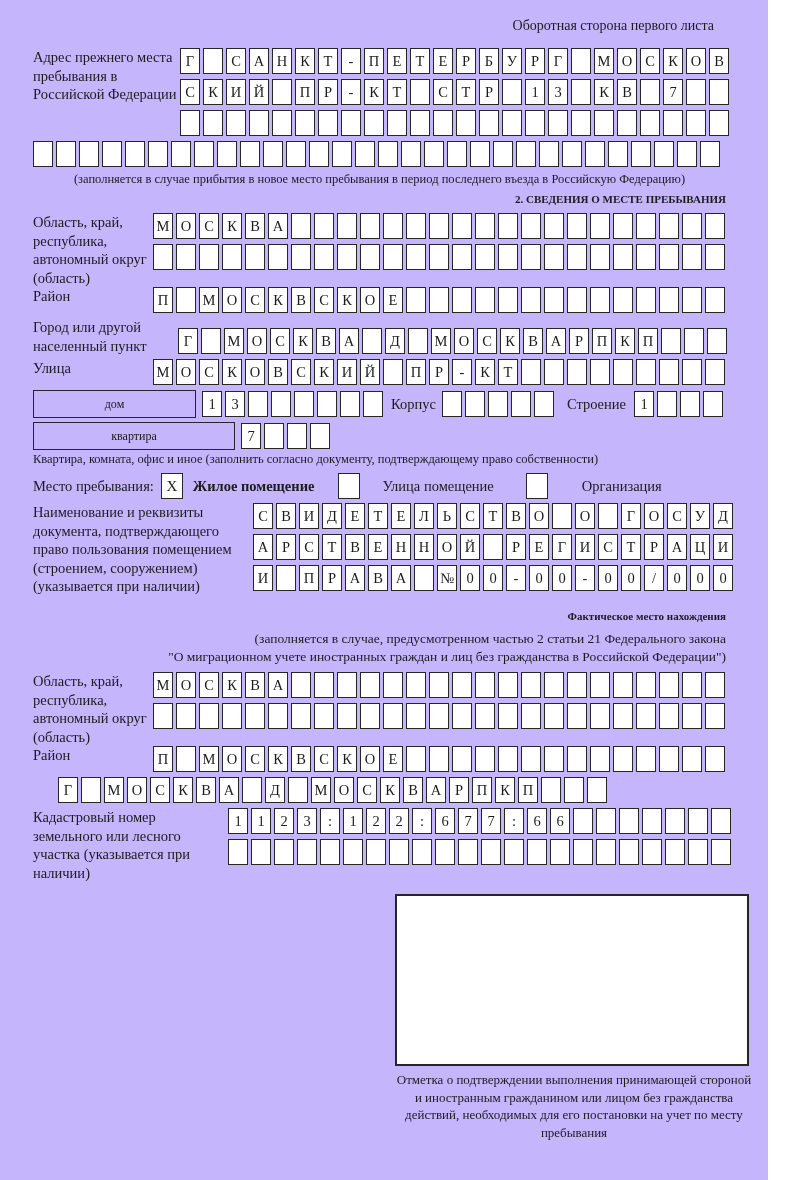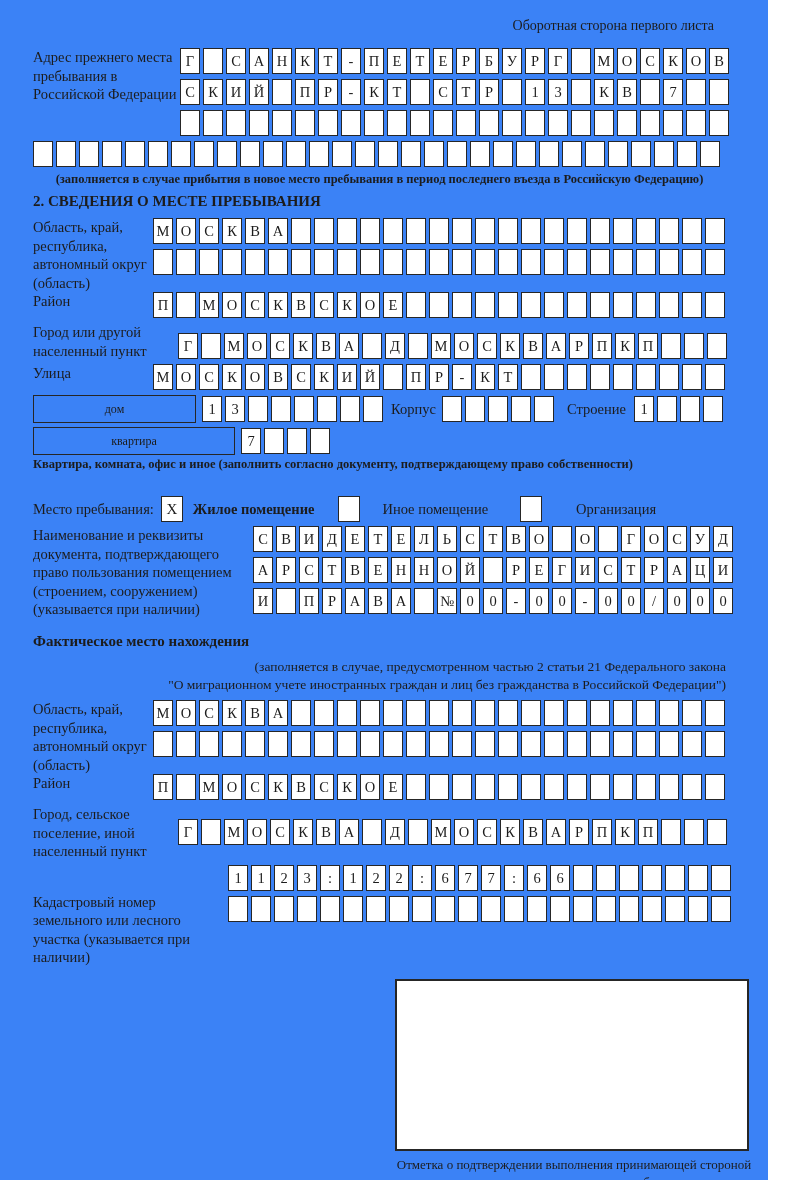--- a/index.html
+++ b/index.html
@@ -1,49 +1,49 @@
 <!DOCTYPE html>
 <html lang="ru"><head>
 <meta charset="utf-8">
 <style>
   html,body{margin:0;padding:0;background:#ffffff;}
   .page{
     position:relative;
     width:768px;height:1180px;
     box-sizing:border-box;
     padding:18px 42px 10px 33px;
-    background:#3b82f6;
+    background:#c4b5fd;
     color:#1c1c1c;
     font-family:"Liberation Serif","DejaVu Serif",serif;
     font-size:14.5px;
     overflow:hidden;
   }
   .hdr-note{text-align:right;font-size:14px;margin-bottom:14px;padding-right:12px;}
   .frow{display:flex;align-items:flex-start;}
   .flabel{font-size:14.5px;line-height:18.5px;flex:0 0 auto;}
   .fcells{flex:0 0 auto;}
   .cells{white-space:nowrap;height:27px;margin-bottom:4px;}
   .cell{
     display:inline-block;box-sizing:content-box;
     width:18px;height:24px;border:1.5px solid #262626;
     margin-right:3px;background:#fff;
     font-size:14.5px;line-height:24px;text-align:center;vertical-align:top;
   }
-  .note{font-size:12.5px;line-height:15px;font-weight:bold;}
+  .note{font-size:12.5px;line-height:15px;}
   .note-center{text-align:center;}
-  .sec-title{text-align:left;font-weight:bold;font-size:15px;margin:6px 0 8px 0;}
+  .sec-title{text-align:right;font-weight:bold;font-size:11px;margin:6px 0 8px 0;}
   .sub-center{text-align:right;font-size:13.5px;line-height:18px;}
   .wbox{border:1.5px solid #262626;height:26px;line-height:26px;text-align:center;font-size:12px;box-sizing:content-box;}
   .inline-lbl{font-size:14.5px;line-height:27px;}
   .chk{
     display:inline-block;box-sizing:content-box;
     width:20px;height:24px;border:1.5px solid #262626;
     font-size:15px;line-height:24px;text-align:center;vertical-align:top;background:#fff;
   }
-  .stay-row{display:flex;align-items:center;margin-top:24px;}
+  .stay-row{display:flex;align-items:center;margin-top:6px;}
   .stamp-wrap{margin-left:362px;margin-top:12px;width:358px;}
   .stamp-box{width:354px;height:172px;border:2px solid #262626;background:#fff;box-sizing:border-box;}
   .stamp-note{margin-top:5px;text-align:center;font-size:13px;line-height:17.5px;}
   .mb2{margin-bottom:2px;}
   .mt4{margin-top:4px;}
 </style>
 </head>
 <body>
 
 <div class="page">
@@ -99,21 +99,21 @@
     <div class="wbox" style="width:200px;">квартира</div>
     <div class="cells" style="margin:0 0 0 6px;"><span class="cell">7</span><span class="cell"></span><span class="cell"></span><span class="cell"></span></div>
   </div>
   <div class="note">Квартира, комната, офис и иное (заполнить согласно документу, подтверждающему право собственности)</div>
 
   <div class="stay-row">
     <span>Место пребывания:</span>
     <span class="chk" style="margin-left:7px;">X</span>
     <span style="margin-left:10px;font-weight:bold;">Жилое помещение</span>
     <span class="chk" style="margin-left:24px;"></span>
-    <span style="margin-left:22px;">Иное помещение</span>
+    <span style="margin-left:22px;">Улица помещение</span>
     <span class="chk" style="margin-left:32px;"></span>
     <span style="margin-left:34px;">Организация</span>
   </div>
 
   <div class="frow mt4">
     <div class="flabel" style="width:220px;">Наименование и реквизиты документа, подтверждающего право пользования помещением (строением, сооружением) (указывается при наличии)</div>
     <div class="fcells">
       <div class="cells"><span class="cell">С</span><span class="cell">В</span><span class="cell">И</span><span class="cell">Д</span><span class="cell">Е</span><span class="cell">Т</span><span class="cell">Е</span><span class="cell">Л</span><span class="cell">Ь</span><span class="cell">С</span><span class="cell">Т</span><span class="cell">В</span><span class="cell">О</span><span class="cell"></span><span class="cell">О</span><span class="cell"></span><span class="cell">Г</span><span class="cell">О</span><span class="cell">С</span><span class="cell">У</span><span class="cell">Д</span></div>
       <div class="cells"><span class="cell">А</span><span class="cell">Р</span><span class="cell">С</span><span class="cell">Т</span><span class="cell">В</span><span class="cell">Е</span><span class="cell">Н</span><span class="cell">Н</span><span class="cell">О</span><span class="cell">Й</span><span class="cell"></span><span class="cell">Р</span><span class="cell">Е</span><span class="cell">Г</span><span class="cell">И</span><span class="cell">С</span><span class="cell">Т</span><span class="cell">Р</span><span class="cell">А</span><span class="cell">Ц</span><span class="cell">И</span></div>
       <div class="cells"><span class="cell">И</span><span class="cell"></span><span class="cell">П</span><span class="cell">Р</span><span class="cell">А</span><span class="cell">В</span><span class="cell">А</span><span class="cell"></span><span class="cell">№</span><span class="cell">0</span><span class="cell">0</span><span class="cell">-</span><span class="cell">0</span><span class="cell">0</span><span class="cell">-</span><span class="cell">0</span><span class="cell">0</span><span class="cell">/</span><span class="cell">0</span><span class="cell">0</span><span class="cell">0</span></div>
@@ -131,26 +131,25 @@
       <div class="cells"><span class="cell"></span><span class="cell"></span><span class="cell"></span><span class="cell"></span><span class="cell"></span><span class="cell"></span><span class="cell"></span><span class="cell"></span><span class="cell"></span><span class="cell"></span><span class="cell"></span><span class="cell"></span><span class="cell"></span><span class="cell"></span><span class="cell"></span><span class="cell"></span><span class="cell"></span><span class="cell"></span><span class="cell"></span><span class="cell"></span><span class="cell"></span><span class="cell"></span><span class="cell"></span><span class="cell"></span><span class="cell"></span></div>
     </div>
   </div>
 
   <div class="frow">
     <div class="flabel" style="width:120px;">Район</div>
     <div class="cells"><span class="cell">П</span><span class="cell"></span><span class="cell">М</span><span class="cell">О</span><span class="cell">С</span><span class="cell">К</span><span class="cell">В</span><span class="cell">С</span><span class="cell">К</span><span class="cell">О</span><span class="cell">Е</span><span class="cell"></span><span class="cell"></span><span class="cell"></span><span class="cell"></span><span class="cell"></span><span class="cell"></span><span class="cell"></span><span class="cell"></span><span class="cell"></span><span class="cell"></span><span class="cell"></span><span class="cell"></span><span class="cell"></span><span class="cell"></span></div>
   </div>
 
   <div class="frow" style="align-items:center;">
-    <div class="flabel" style="width:120px;">Город, сельское поселение, иной населенный пункт</div>
     <div class="cells" style="margin-left:25px;margin-bottom:0;"><span class="cell">Г</span><span class="cell"></span><span class="cell">М</span><span class="cell">О</span><span class="cell">С</span><span class="cell">К</span><span class="cell">В</span><span class="cell">А</span><span class="cell"></span><span class="cell">Д</span><span class="cell"></span><span class="cell">М</span><span class="cell">О</span><span class="cell">С</span><span class="cell">К</span><span class="cell">В</span><span class="cell">А</span><span class="cell">Р</span><span class="cell">П</span><span class="cell">К</span><span class="cell">П</span><span class="cell"></span><span class="cell"></span><span class="cell"></span></div>
   </div>
 
   <div class="frow mt4">
-    <div class="flabel" style="width:195px;margin-top:28px;">Кадастровый номер земельного или лесного участка (указывается при наличии)</div>
+    <div class="flabel" style="width:195px;">Кадастровый номер земельного или лесного участка (указывается при наличии)</div>
     <div class="fcells">
       <div class="cells"><span class="cell">1</span><span class="cell">1</span><span class="cell">2</span><span class="cell">3</span><span class="cell">:</span><span class="cell">1</span><span class="cell">2</span><span class="cell">2</span><span class="cell">:</span><span class="cell">6</span><span class="cell">7</span><span class="cell">7</span><span class="cell">:</span><span class="cell">6</span><span class="cell">6</span><span class="cell"></span><span class="cell"></span><span class="cell"></span><span class="cell"></span><span class="cell"></span><span class="cell"></span><span class="cell"></span></div>
       <div class="cells"><span class="cell"></span><span class="cell"></span><span class="cell"></span><span class="cell"></span><span class="cell"></span><span class="cell"></span><span class="cell"></span><span class="cell"></span><span class="cell"></span><span class="cell"></span><span class="cell"></span><span class="cell"></span><span class="cell"></span><span class="cell"></span><span class="cell"></span><span class="cell"></span><span class="cell"></span><span class="cell"></span><span class="cell"></span><span class="cell"></span><span class="cell"></span><span class="cell"></span></div>
     </div>
   </div>
 
   <div class="stamp-wrap">
     <div class="stamp-box"></div>
     <div class="stamp-note">Отметка о подтверждении выполнения принимающей стороной и иностранным гражданином или лицом без гражданства действий, необходимых для его постановки на учет по месту пребывания</div>
   </div>

